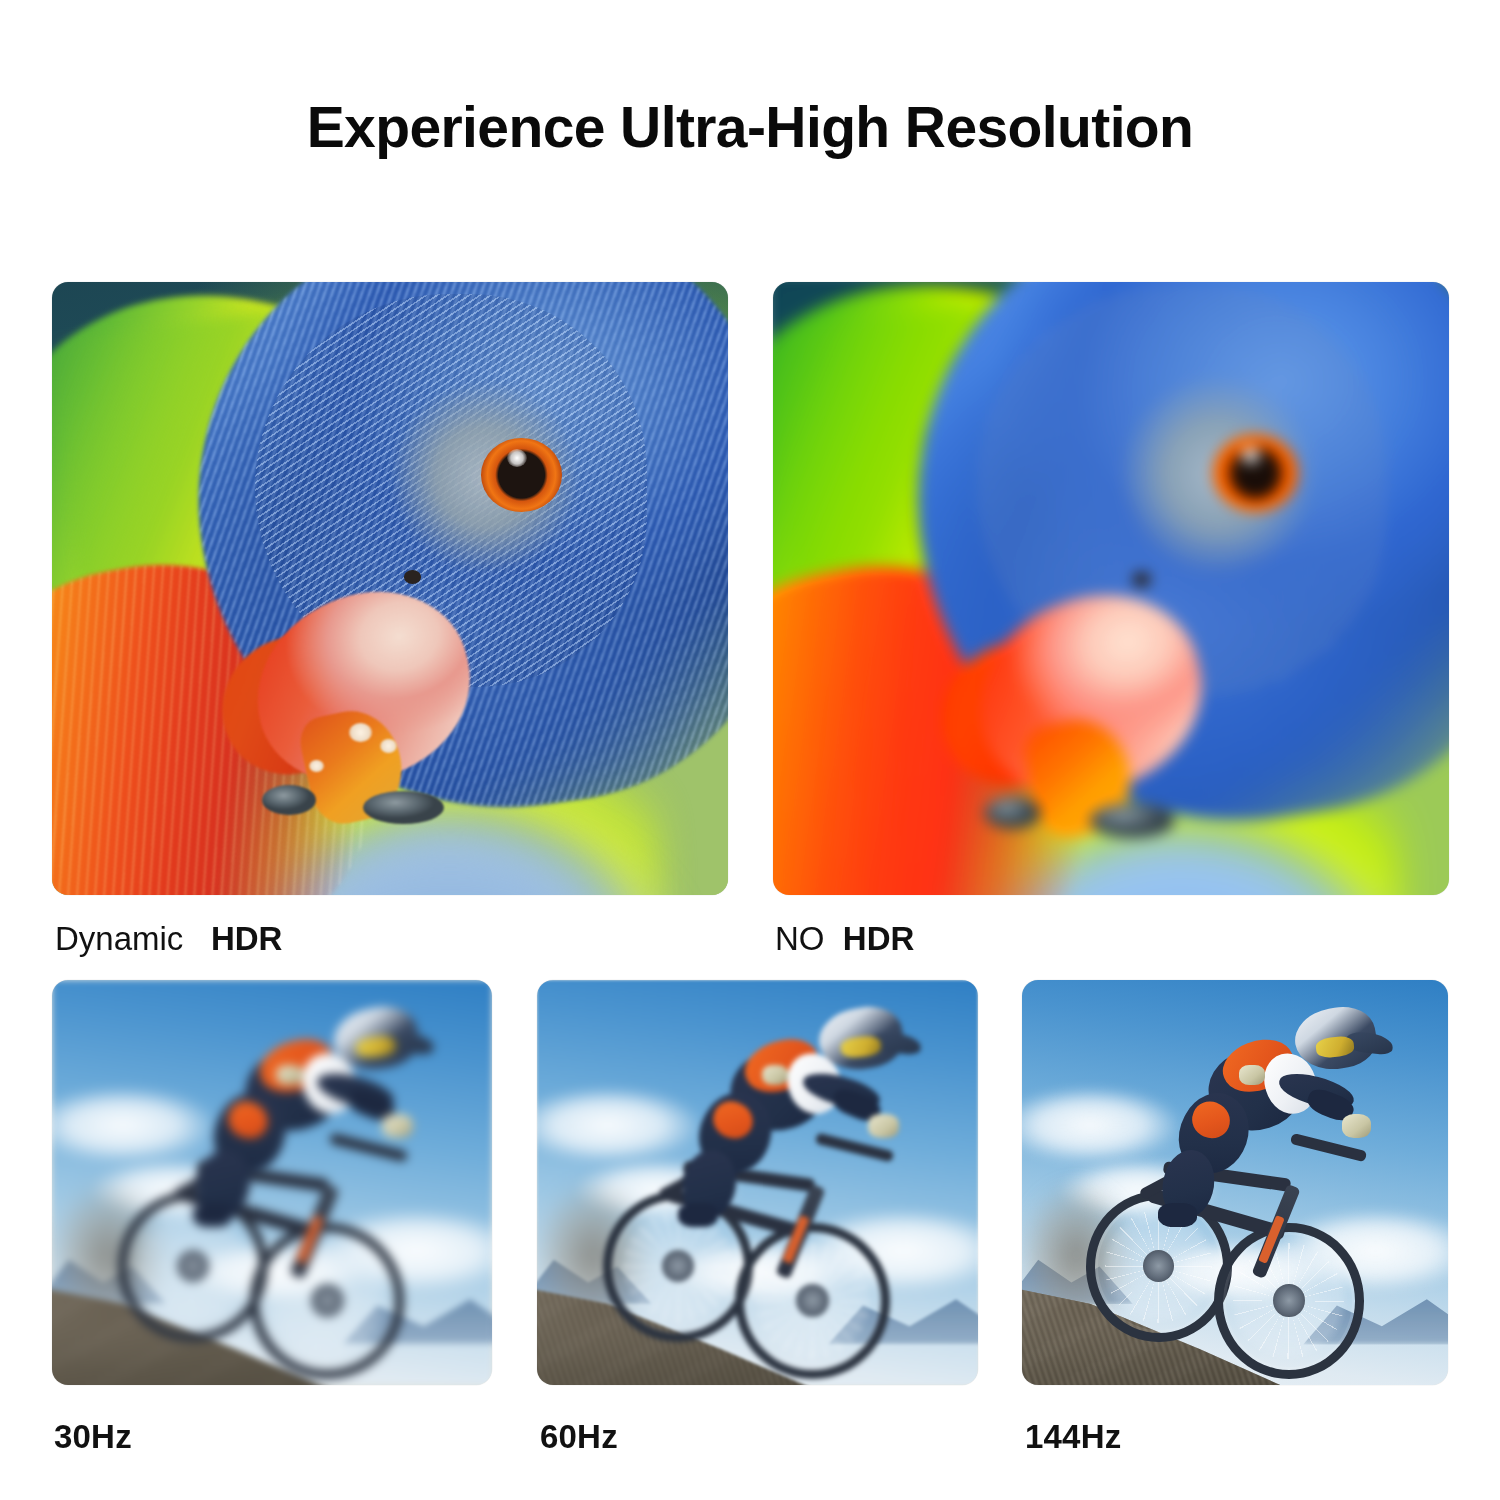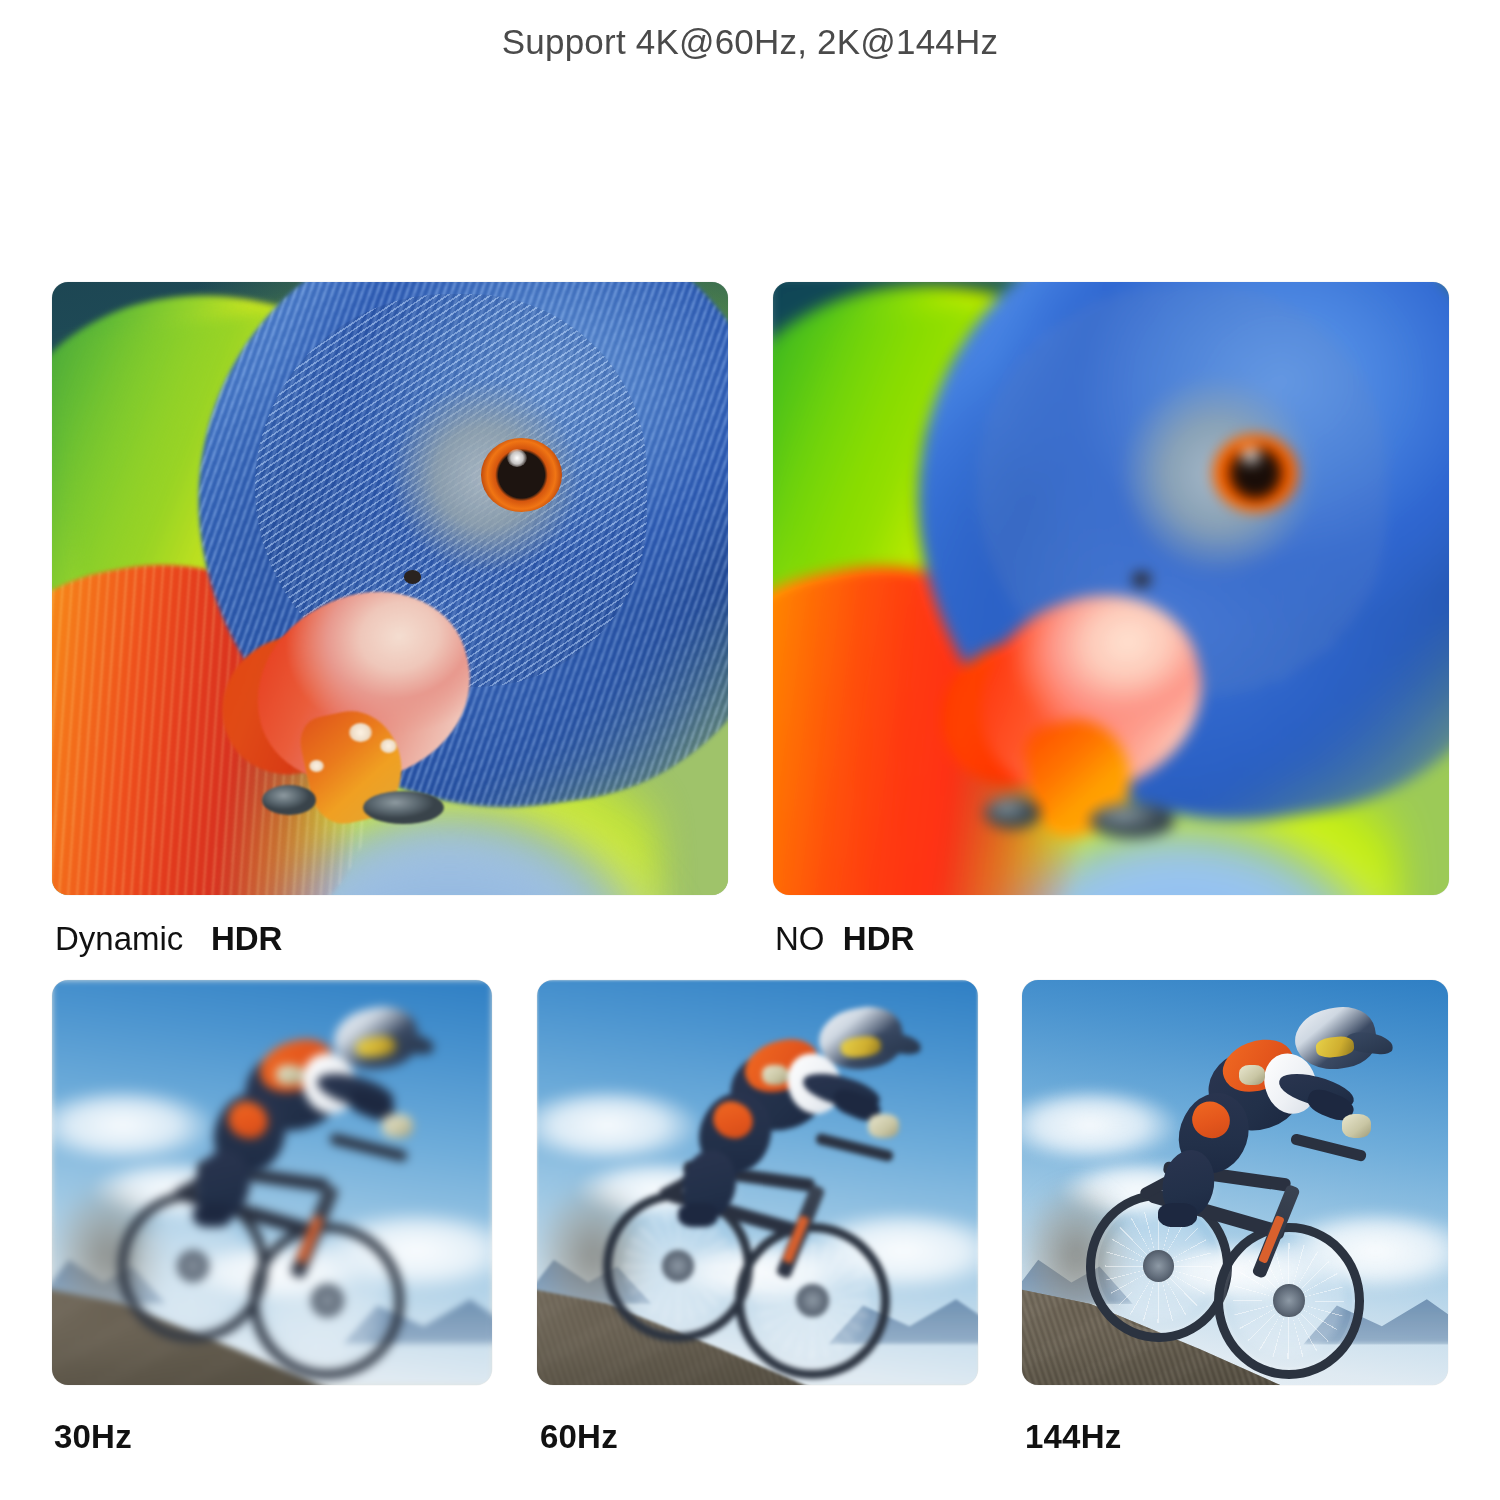--- a/index.html
+++ b/index.html
@@ -332,21 +332,21 @@
   }
   .caption .light { font-weight: 400; margin-top: 32px; }
   .caption .bold  { font-weight: 700; }
   .cap-hdr { font-size: 33px; }
   .cap-hz  { font-size: 33px; font-weight: 700; letter-spacing: 0.2px; }
 </style>
 </head>
 <body>
 
 <div class="header">
-  <div class="page-subtitle">Support 4K@60Hz, 2K@144Hz</div>
+  <h1 class="page-title">Experience Ultra-High Resolution</h1>
 </div>
 
 <div class="photo sharp" style="left:52px; top:282px; width:676px; height:613px;">
   <div class="scene">
     <div class="layer parrot-bg"></div>
     <div class="layer parrot-arc"></div>
     <div class="layer parrot-arc2"></div>
     <div class="layer parrot-green"></div>
     <div class="layer parrot-green-edge"></div>
     <div class="layer parrot-orange"></div>

